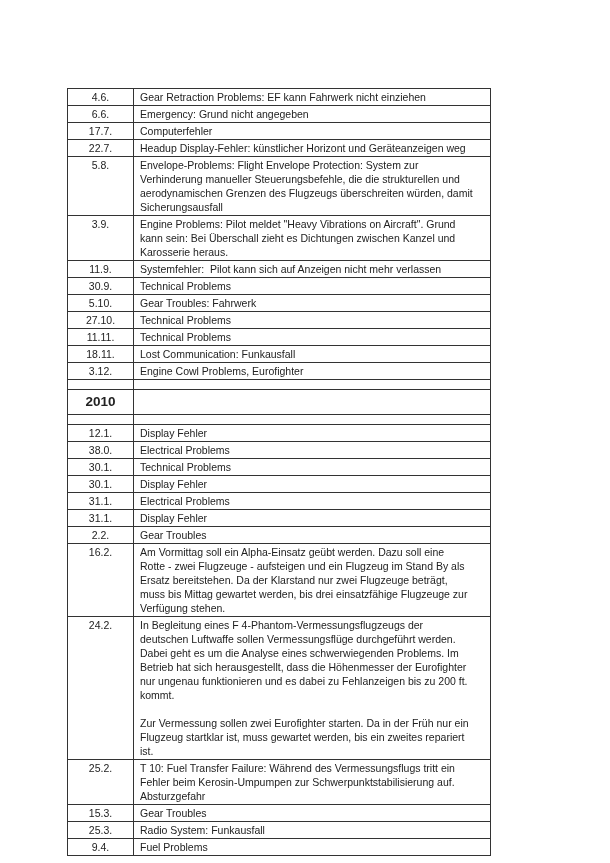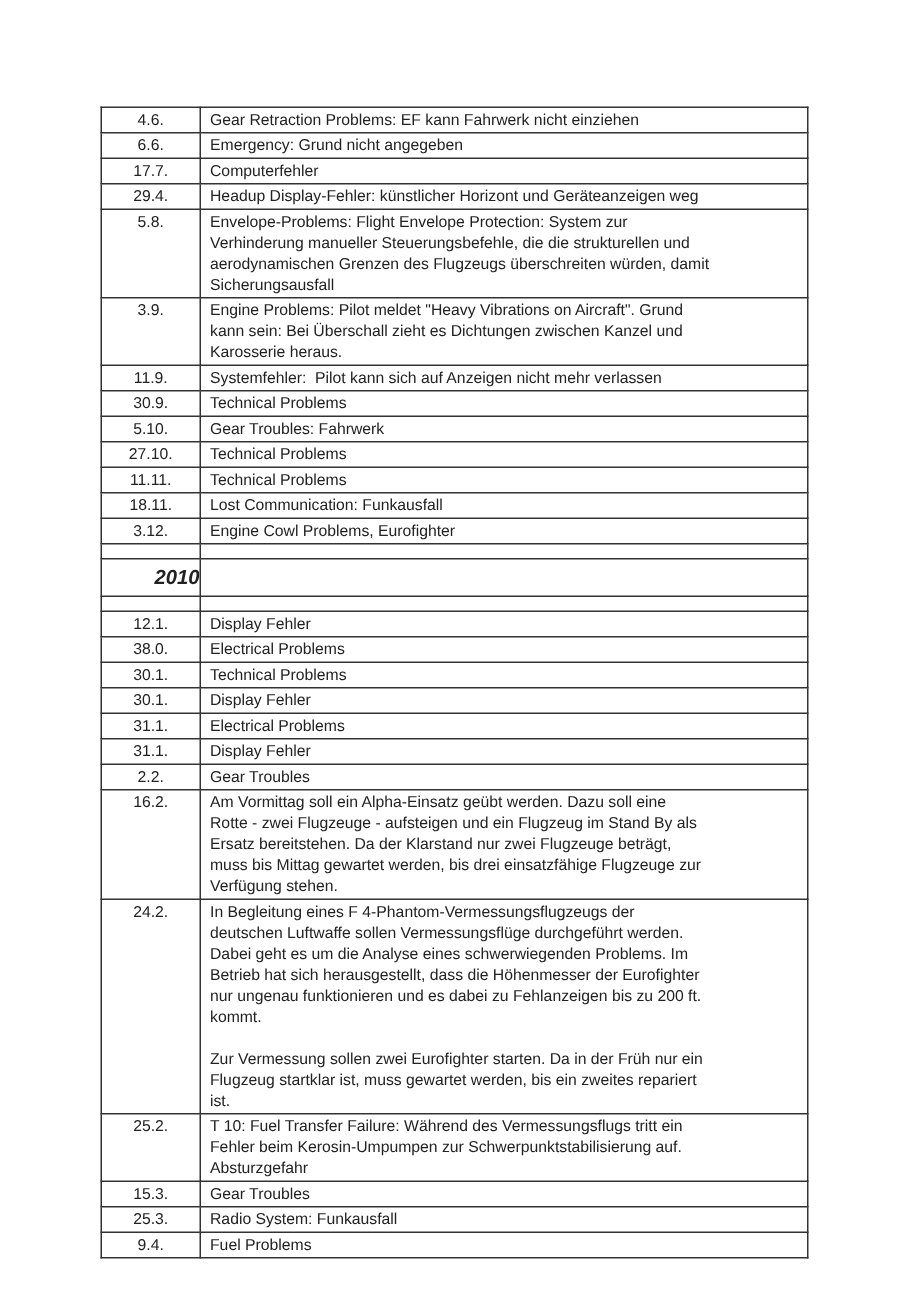--- a/index.html
+++ b/index.html
@@ -11,22 +11,22 @@
     height: 863px;
     background: var(--background, #ffffff);
     font-family: "Liberation Sans", sans-serif;
     color: var(--text, #222222);
     position: relative;
     overflow: hidden;
   }
   .doc-table {
     position: absolute;
     left: 67px;
-    top: 71px;
-    width: 472px;
+    top: 88px;
+    width: 424px;
     border-collapse: collapse;
     table-layout: fixed;
   }
   .doc-table td {
     border: 1px solid var(--border, #333333);
     vertical-align: top;
     font-size: 10.5px;
     line-height: 14px;
     padding: 1px 4px;
     overflow: hidden;
@@ -44,23 +44,22 @@
     height: 9px;
     padding: 0;
   }
   tr.year-row td {
     height: 21px;
   }
   td.year-cell {
     font-weight: 700;
     font-size: 13.5px;
     line-height: 19px;
-    text-align: right;
+    text-align: center;
     padding: 2px 0 1px 0;
-    font-style: italic;
   }
 </style>
 </head>
 <body>
 
 <table class="doc-table">
   <colgroup>
     <col style="width:66px">
     <col>
   </colgroup>
@@ -74,21 +73,21 @@
     <td class="date-cell">6.6.</td>
     <td class="desc-cell">Emergency: Grund nicht angegeben</td>
   </tr>
 
   <tr>
     <td class="date-cell">17.7.</td>
     <td class="desc-cell">Computerfehler</td>
   </tr>
 
   <tr>
-    <td class="date-cell">29.4.</td>
+    <td class="date-cell">22.7.</td>
     <td class="desc-cell">Headup Display-Fehler: künstlicher Horizont und Geräteanzeigen weg</td>
   </tr>
 
   <tr>
     <td class="date-cell">5.8.</td>
     <td class="desc-cell">Envelope-Problems: Flight Envelope Protection: System zur
 Verhinderung manueller Steuerungsbefehle, die die strukturellen und
 aerodynamischen Grenzen des Flugzeugs überschreiten würden, damit
 Sicherungsausfall</td>
   </tr>

